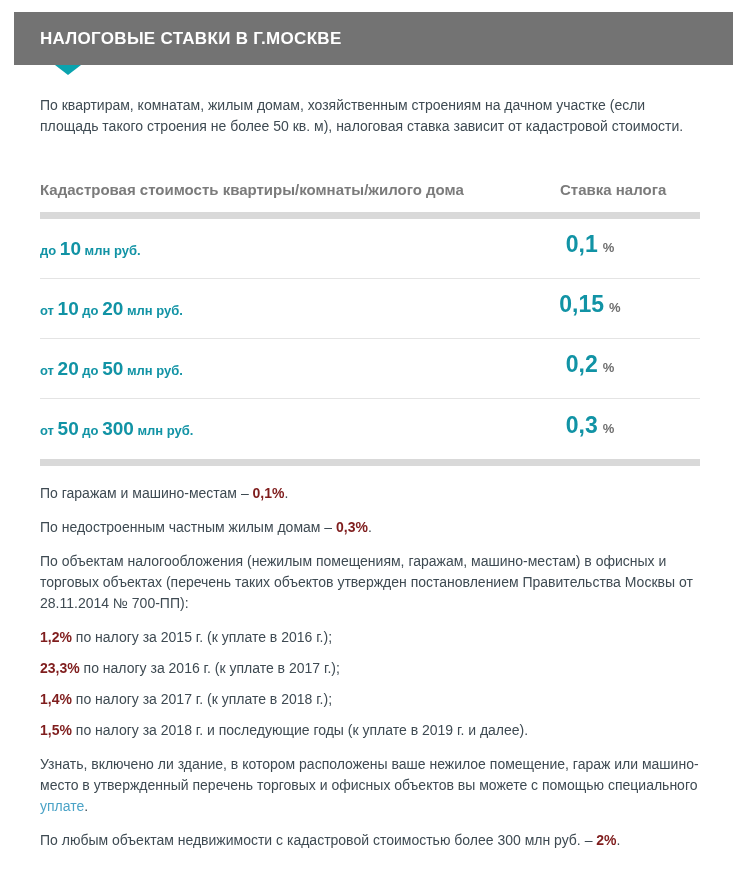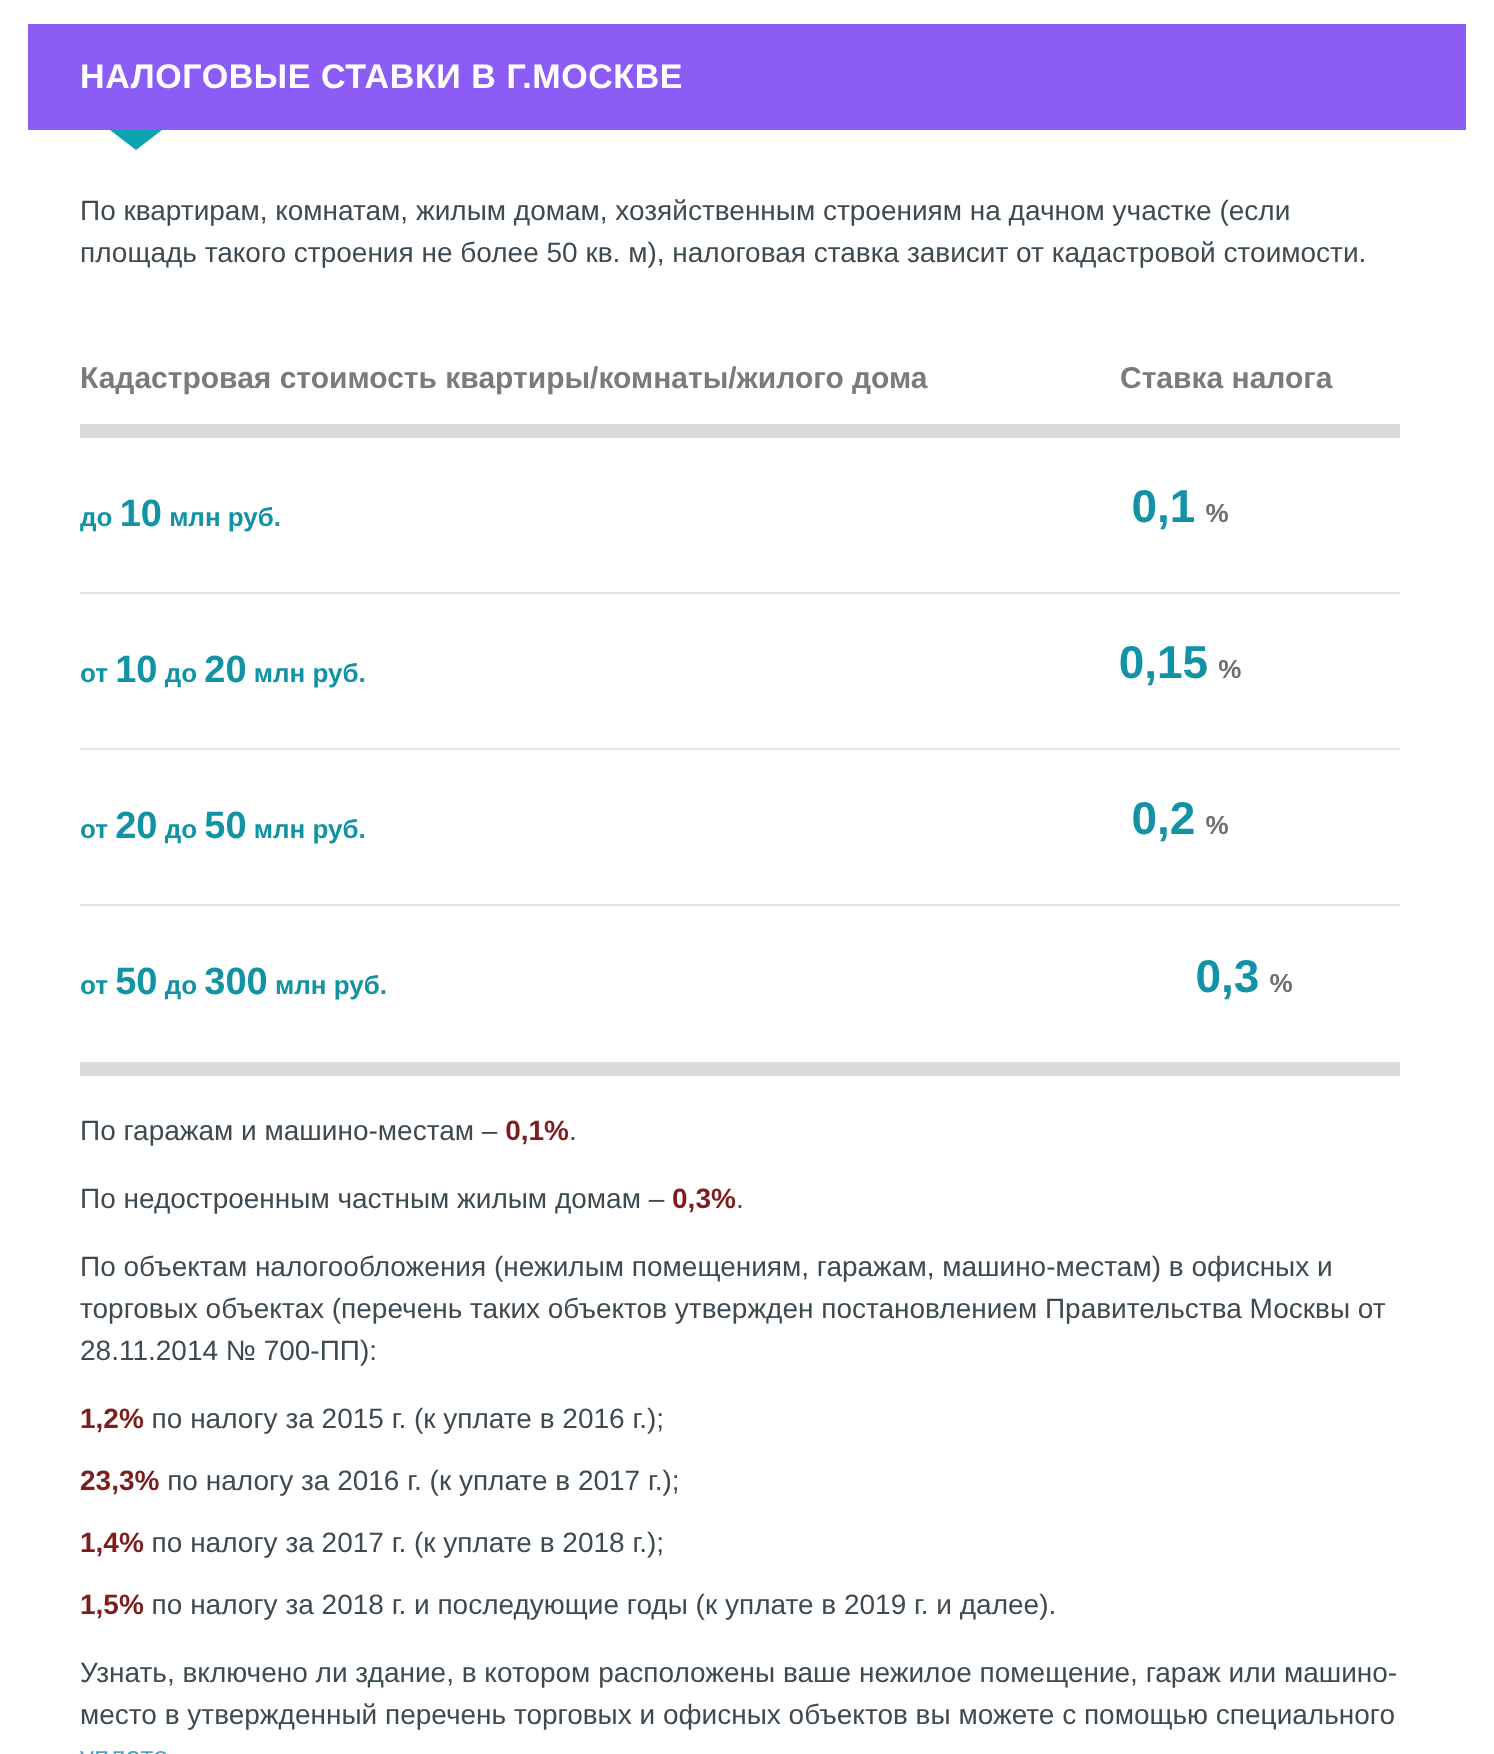--- a/index.html
+++ b/index.html
@@ -4,21 +4,21 @@
 <style>
   * { margin:0; padding:0; box-sizing:border-box; }
   html,body { background:#ffffff; }
   body {
     width:747px; height:877px; position:relative; overflow:hidden;
     font-family:"Liberation Sans", sans-serif;
     -webkit-font-smoothing:antialiased;
   }
   .banner {
     margin:12px 14px 0 14px; height:53px;
-    background:#8b5cf6;
+    background:#737373;
     display:flex; align-items:center; padding-left:26px;
   }
   .banner-title {
     color:#ffffff; font-size:17px; font-weight:bold;
     letter-spacing:0.3px; text-transform:uppercase;
   }
   .banner-tail {
     margin-left:55px; width:0; height:0;
     border-left:13px solid transparent;
     border-right:13px solid transparent;
@@ -27,24 +27,24 @@
   .content { padding:0 47px 0 40px; }
   .intro {
     margin-top:20px; font-size:14px; line-height:21px; color:#3e4a52;
   }
   .thead { display:flex; margin-top:44px; align-items:baseline;justify-content:space-between; }
   .thead .c1 { width:480px; font-weight:bold; color:#7b7b7b; font-size:15px; }
   .thead .c2 { width:140px; font-weight:bold; color:#7b7b7b; font-size:15px; }
   .thick-bar { height:7px; background:#d9d9d9; }
   .thick-bar.top { margin-top:14px; }
   .trow {
-    display:flex; align-items:center; height:78px;
+    display:flex; align-items:center; height:60px;
     border-bottom:1px solid #e4e4e4;
   }
-  .trow:last-of-type { border-bottom:none;gap:32px; }
+  .trow:last-of-type { border-bottom:none; }
   .trow .label {
     width:480px; color:#1193a5; font-weight:bold; font-size:13px;
   }
   .trow .label .num { font-size:19px; }
   .trow .value-cell {
     width:140px; text-align:center; transform:translateY(-4px);
     white-space:nowrap;
   }
   .trow .value { color:#1193a5; font-weight:bold; font-size:23px; }
   .trow .unit {

